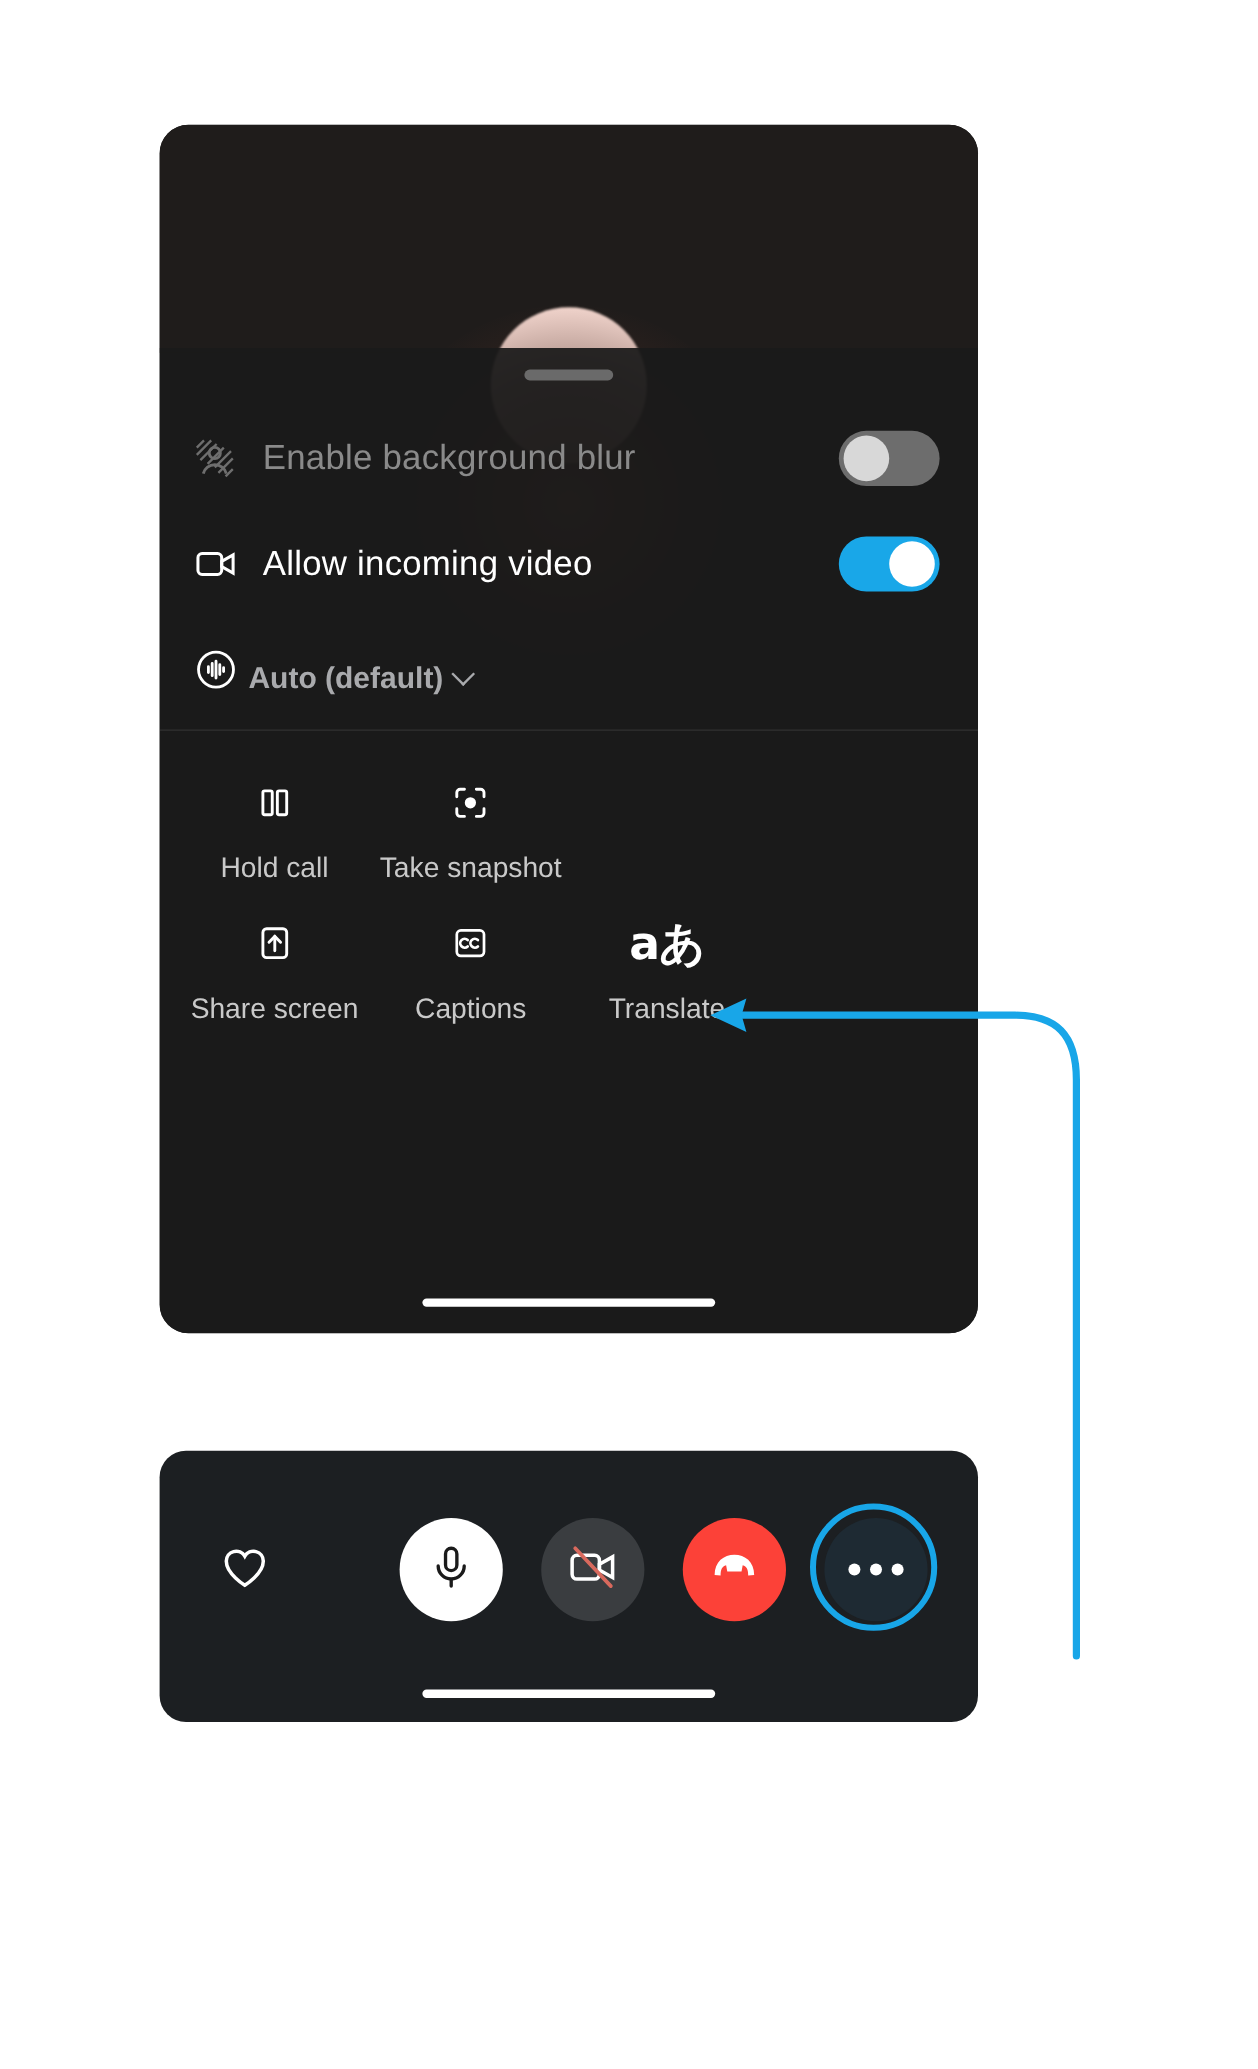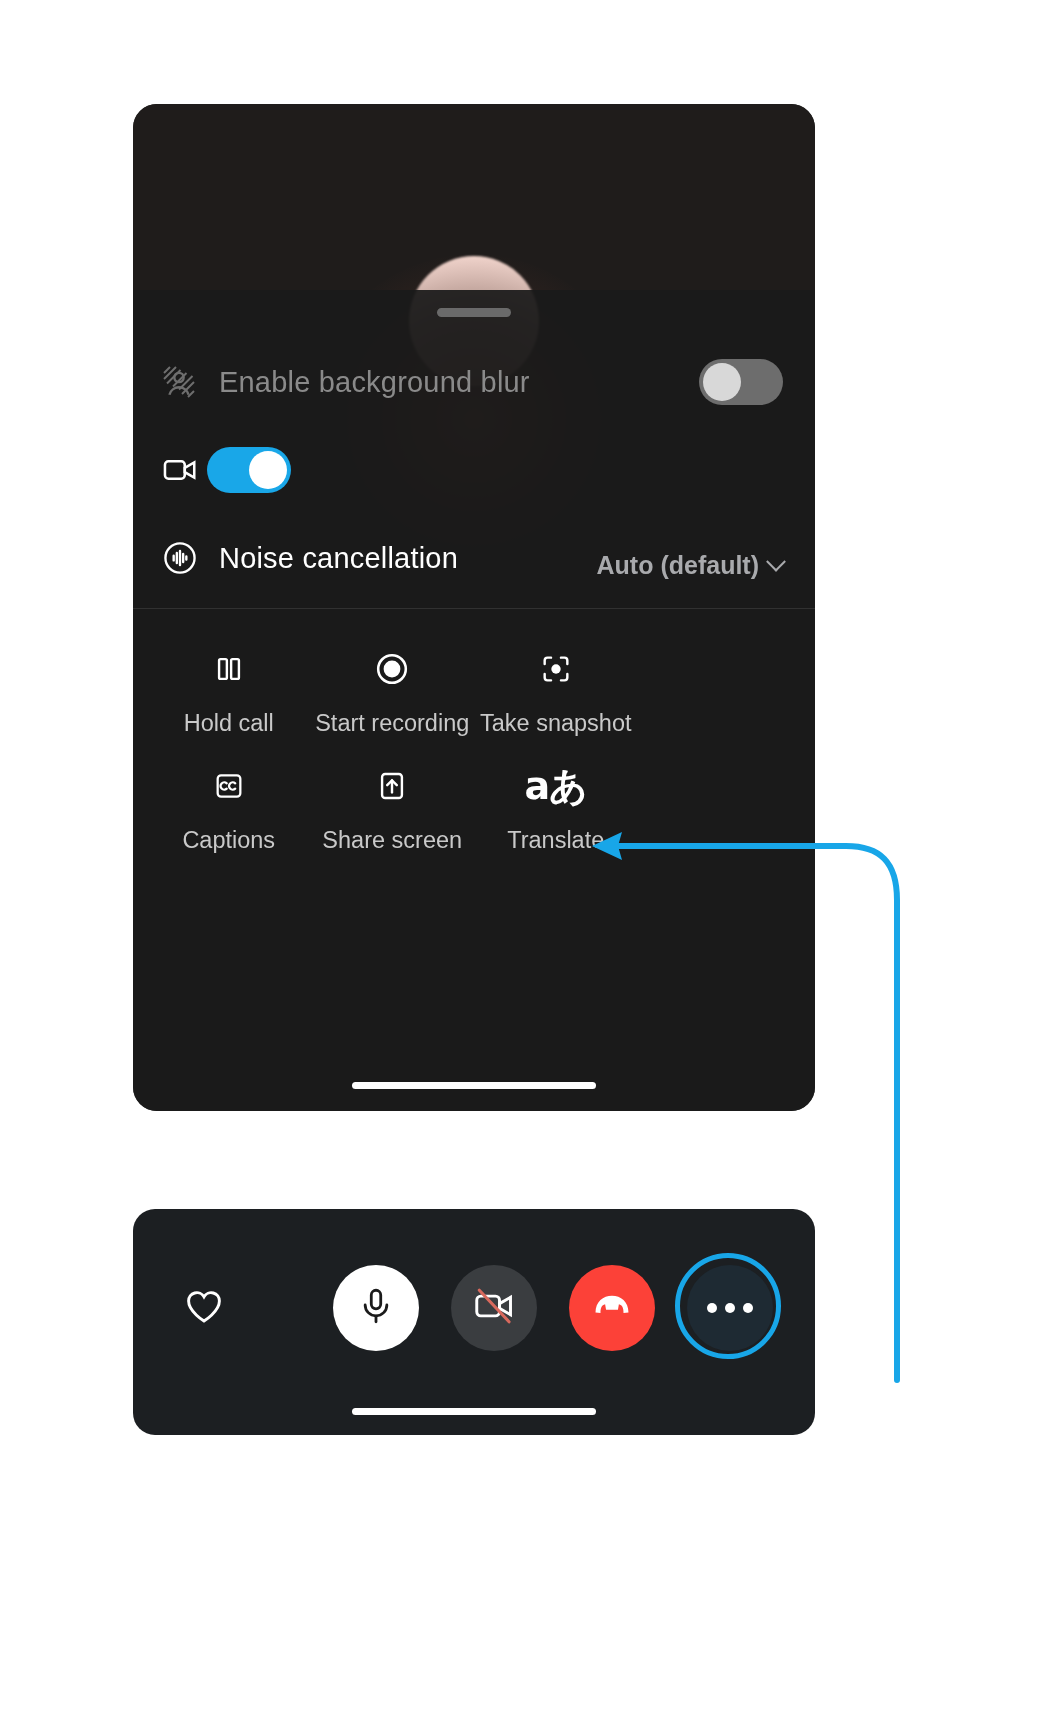--- a/index.html
+++ b/index.html
@@ -317,33 +317,33 @@
         </span>
       </div>
 
       <div class="setting-row">
         <span class="setting-icon">
           <svg width="38" height="38" viewBox="0 0 24 24" fill="none" stroke="#ffffff" stroke-width="1.6">
             <rect x="2.5" y="6.5" width="12.5" height="11" rx="2.2"></rect>
             <path d="M15 10.6 L21 7.2 V16.8 L15 13.4 Z"></path>
           </svg>
         </span>
+        <span class="setting-label">Allow incoming video</span>
         <span class="toggle on">
           <span class="knob"></span>
         </span>
       </div>
 
       <div class="setting-row">
         <span class="setting-icon">
           <svg width="38" height="38" viewBox="0 0 24 24" fill="none" stroke="#ffffff" stroke-width="1.5">
             <circle cx="12" cy="12" r="9.2"></circle>
             <path d="M8 10.5 V13.5 M10 8.8 V15.2 M12 7.6 V16.4 M14 9.4 V14.6 M16 11 V13" stroke-linecap="round" stroke-width="1.5"></path>
           </svg>
         </span>
-        <span class="setting-label">Noise cancellation</span>
         <span class="setting-value">
           <span>Auto (default)</span>
           <span class="chev"></span>
         </span>
       </div>
 
     </div>
 
     <div id="action-grid">
 
@@ -353,67 +353,58 @@
           <span class="action-icon">
             <svg width="34" height="34" viewBox="0 0 24 24" fill="none" stroke="#ffffff" stroke-width="1.7">
               <rect x="5" y="5" width="5.5" height="14" rx="1"></rect>
               <rect x="13.5" y="5" width="5.5" height="14" rx="1"></rect>
             </svg>
           </span>
           <span class="action-label">Hold call</span>
         </div>
 
 
-        <div class="action-cell">
-          <span class="action-icon">
-            <svg width="36" height="36" viewBox="0 0 24 24" fill="none">
-              <circle cx="12" cy="12" r="9.2" stroke="#ffffff" stroke-width="1.7" fill="none"></circle>
-              <circle cx="12" cy="12" r="5.6" fill="#ffffff"></circle>
-            </svg>
-          </span>
-          <span class="action-label">Start recording</span>
-        </div>
 
         <div class="action-cell">
           <span class="action-icon">
             <svg width="34" height="34" viewBox="0 0 24 24" fill="none" stroke="#ffffff" stroke-width="1.7" stroke-linecap="round">
               <path d="M4 8.5 V6 a2 2 0 0 1 2 -2 h2.5"></path>
               <path d="M15.5 4 H18 a2 2 0 0 1 2 2 v2.5"></path>
               <path d="M20 15.5 V18 a2 2 0 0 1 -2 2 h-2.5"></path>
               <path d="M8.5 20 H6 a2 2 0 0 1 -2 -2 v-2.5"></path>
               <circle cx="12" cy="12" r="3.3" fill="#ffffff" stroke="none"></circle>
             </svg>
           </span>
           <span class="action-label">Take snapshot</span>
         </div>
 
       </div>
 
       <div class="grid-row">
 
         <div class="action-cell">
           <span class="action-icon">
+            <svg width="34" height="34" viewBox="0 0 24 24" fill="none" stroke="#ffffff" stroke-width="1.7" stroke-linecap="round">
+              <rect x="5" y="3.5" width="14" height="17" rx="2.2"></rect>
+              <path d="M12 16.5 V8"></path>
+              <path d="M8.6 11.4 L12 8 L15.4 11.4"></path>
+            </svg>
+          </span>
+          <span class="action-label">Share screen</span>
+        </div>
+
+        <div class="action-cell">
+          <span class="action-icon">
             <svg width="34" height="34" viewBox="0 0 24 24" fill="none" stroke="#ffffff" stroke-width="1.6">
               <rect x="4" y="4.5" width="16" height="15" rx="2.4"></rect>
               <path d="M10.4 10.1 a2.6 2.6 0 1 0 0 3.8" stroke-linecap="round"></path>
               <path d="M16.4 10.1 a2.6 2.6 0 1 0 0 3.8" stroke-linecap="round"></path>
             </svg>
           </span>
           <span class="action-label">Captions</span>
-        </div>
-
-        <div class="action-cell">
-          <span class="action-icon">
-            <svg width="34" height="34" viewBox="0 0 24 24" fill="none" stroke="#ffffff" stroke-width="1.7" stroke-linecap="round">
-              <rect x="5" y="3.5" width="14" height="17" rx="2.2"></rect>
-              <path d="M12 16.5 V8"></path>
-              <path d="M8.6 11.4 L12 8 L15.4 11.4"></path>
-            </svg>
-          </span>
-          <span class="action-label">Share screen</span>
         </div>
 
         <div class="action-cell">
           <span class="action-icon">
             <span class="translate-glyph">aあ</span>
           </span>
           <span class="action-label">Translate</span>
         </div>
 
         <div class="action-cell"></div>

